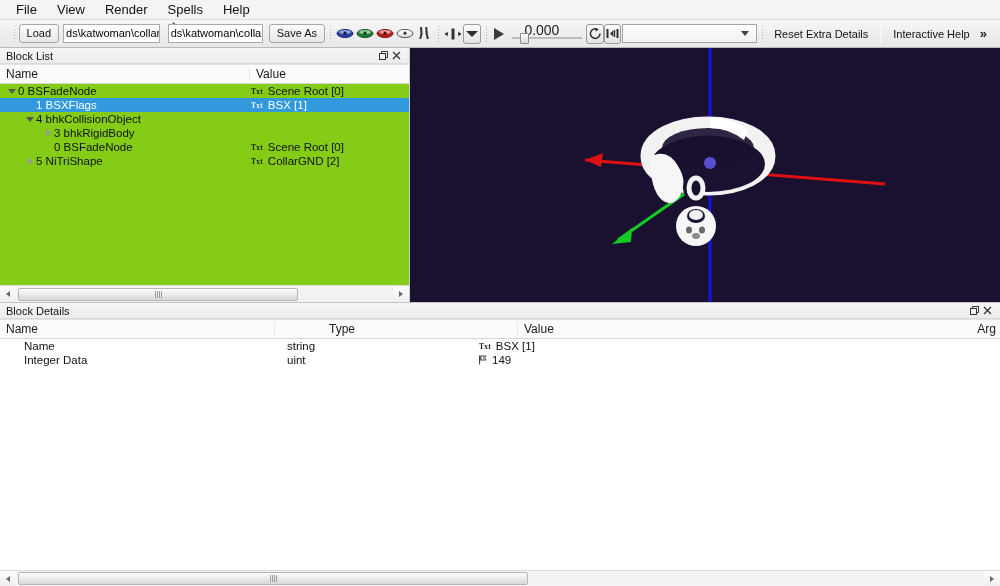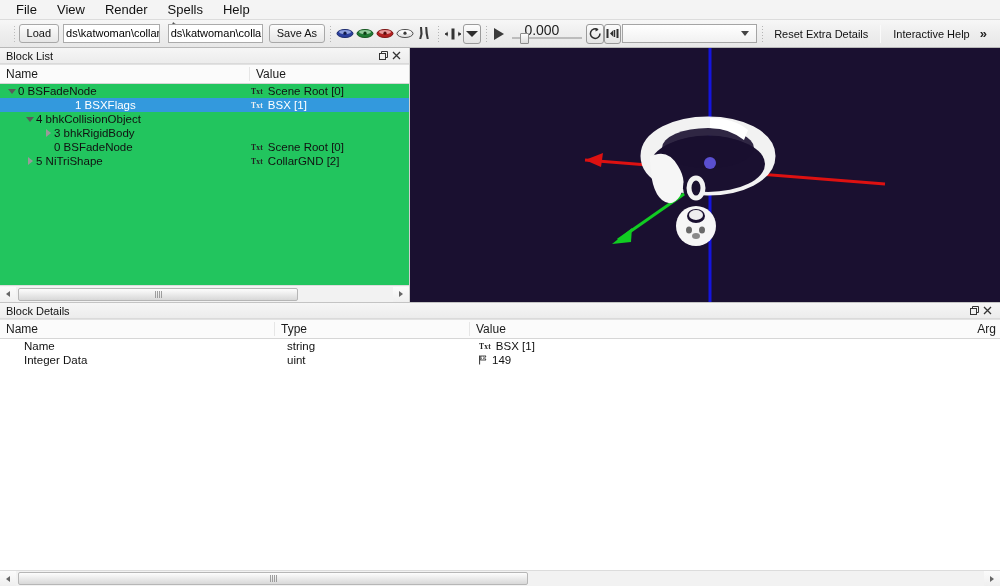--- a/index.html
+++ b/index.html
@@ -198,21 +198,21 @@
     display:flex; align-items:center;
     font-size: 12px;
     color: #1a1a1a;
   }
   .th { padding-left: 6px; overflow:hidden; white-space:nowrap; cursor:default;}
   .th.name { width: 250px; border-right: 1px solid #e6e6e6; }
   .th.value { flex:1; }
 
   .tree-body {
     flex: 1;
-    background: #22c55e;
+    background: #84cc16;
     overflow: hidden;
     position: relative;
   }
   .row {
     height: 14px;
     display:flex; align-items:center;
     font-size: 11.5px;
     cursor: default;
     color:#111;
   }
@@ -288,21 +288,21 @@
   .det-head {
     height: 20px; flex: 0 0 20px;
     background:#fbfbfb;
     border-top: 1px solid #e2e2e2;
     border-bottom: 1px solid #d6d6d6;
     display:flex; align-items:center;
     font-size: 12px; color:#1a1a1a;
   }
   .dth { padding-left: 6px; white-space:nowrap; overflow:hidden; cursor:default; border-right: 1px solid #e6e6e6;}
   .dth.n { width: 275px; }
-  .dth.t { width: 195px; }
+  .dth.t { width: 195px; margin-left: 48px; }
   .dth.v { flex: 1; border-right:0; }
   .dth.a { width: 26px; text-align:right; padding-right:4px; padding-left:0; border-right:0;}
   .det-body { flex:1; background:#fff; overflow:hidden; }
   .drow {
     height: 14px;
     display:flex; align-items:center;
     font-size: 11.5px; color:#111; cursor:default;
   }
   .drow.muted { color:#9b9b9b; background:#f4f6f9; }
   .drow .dn { width: 275px; padding-left: 24px; white-space:nowrap; overflow:hidden;}
@@ -457,21 +457,21 @@
                 <span class="tri-open"></span>
               </span>
               <span>0 BSFadeNode</span>
             </div>
             <div class="cval">
               <span class="txt-badge">Txt</span>
               <span>Scene Root [0]</span>
             </div>
           </div>
           <div class="row sel">
-            <div class="cname" style="padding-left: 24px; gap: 39px;">
+            <div class="cname" style="padding-left: 24px;">
               <span class="expander"></span>
               <span>1 BSXFlags</span>
             </div>
             <div class="cval">
               <span class="txt-badge">Txt</span>
               <span>BSX [1]</span>
             </div>
           </div>
           <div class="row">
             <div class="cname" style="padding-left: 24px;">

